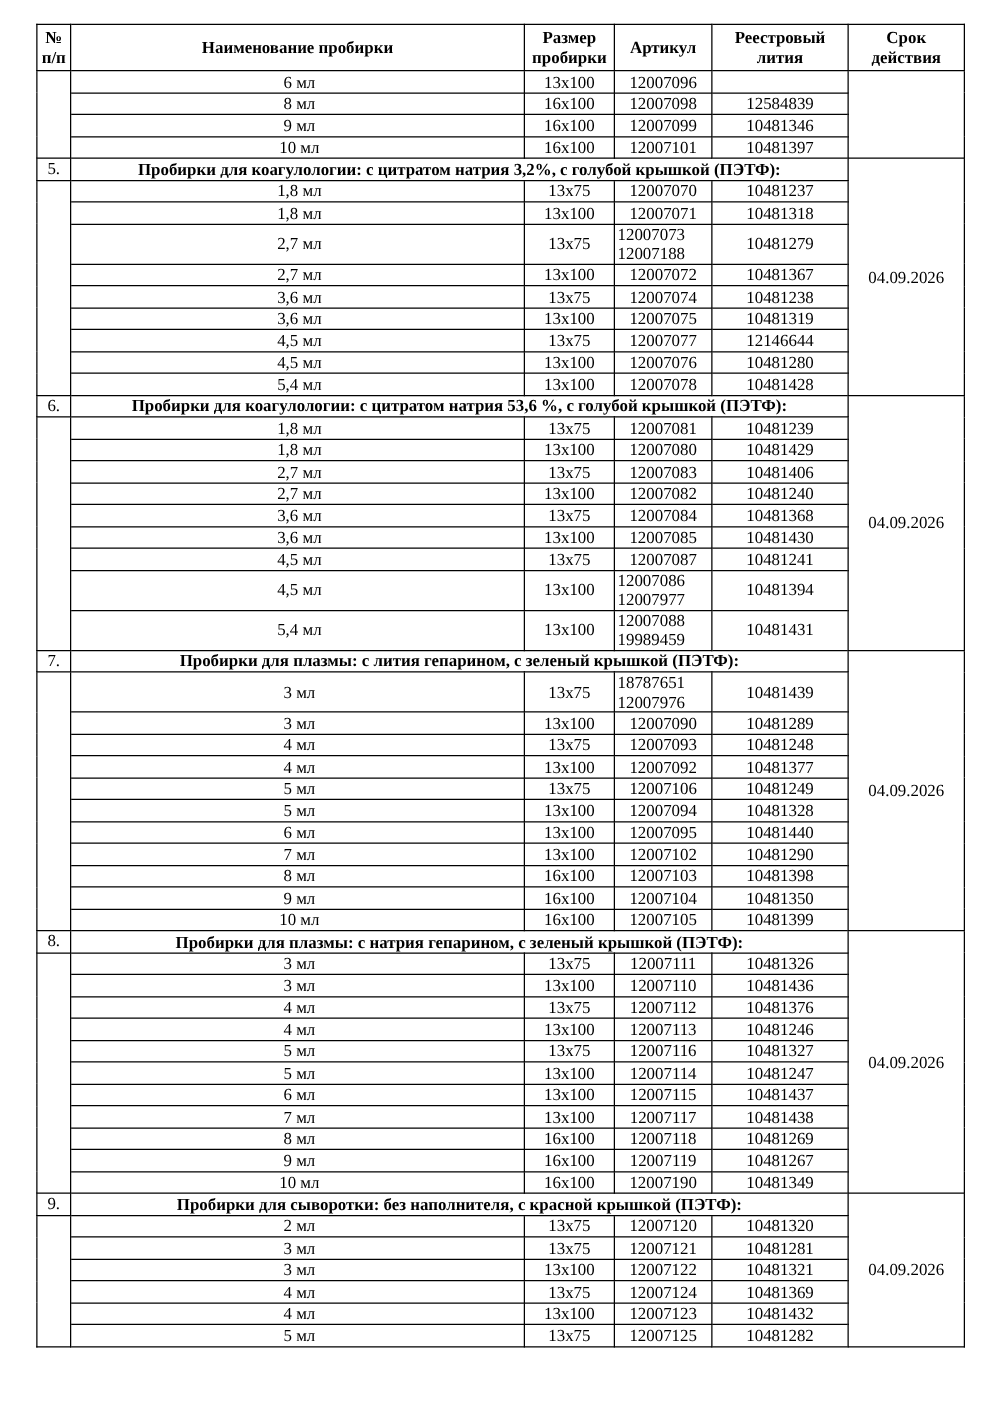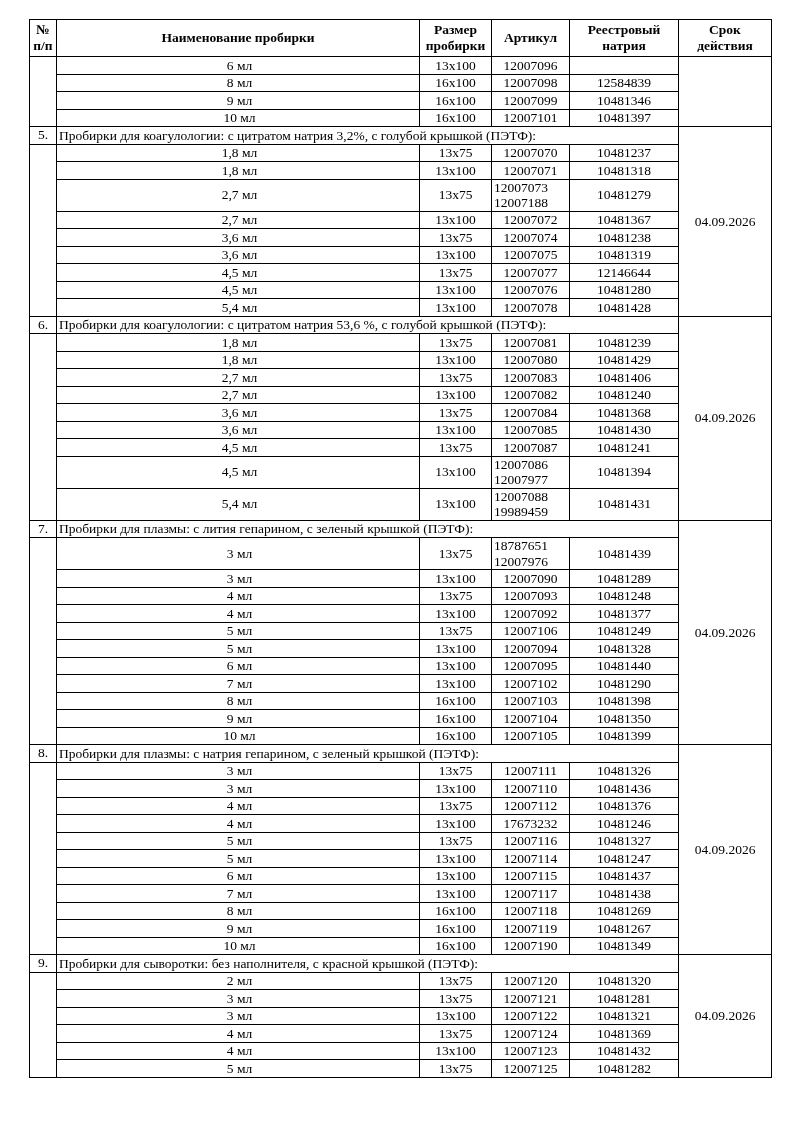--- a/index.html
+++ b/index.html
@@ -52,21 +52,22 @@
     text-align: center;
   }
   td.num-cell {
     text-align: center;
     vertical-align: top;
   }
   td.num-spacer-cell {
     vertical-align: top;
   }
   td.title-cell {
-    font-weight: normal;
+    text-align: center;
+    font-weight: bold;
     white-space: nowrap;
   }
   td.validity-cell {
     text-align: center;
     vertical-align: middle;
     margin-left: 38px;
   }
   .article-line {
     text-align: left;
     line-height: 15.5px;
@@ -86,21 +87,21 @@
   </colgroup>
   <thead>
     <tr>
       <th>№
 п/п</th>
       <th>Наименование пробирки</th>
       <th>Размер
 пробирки</th>
       <th>Артикул</th>
       <th>Реестровый
-натрия</th>
+лития</th>
       <th>Срок
 действия</th>
     </tr>
   </thead>
   <tbody>
       <tr class="data-row">
         <td class="num-spacer-cell" rowspan="4"></td>
         <td class="volume-cell">6 мл</td>
         <td class="size-cell">13x100</td>
         <td class="article-cell">12007096</td>
@@ -349,21 +350,21 @@
       </tr>
       <tr class="data-row">
         <td class="volume-cell">4 мл</td>
         <td class="size-cell">13x75</td>
         <td class="article-cell">12007112</td>
         <td class="registry-cell">10481376</td>
       </tr>
       <tr class="data-row">
         <td class="volume-cell">4 мл</td>
         <td class="size-cell">13x100</td>
-        <td class="article-cell">17673232</td>
+        <td class="article-cell">12007113</td>
         <td class="registry-cell">10481246</td>
       </tr>
       <tr class="data-row">
         <td class="volume-cell">5 мл</td>
         <td class="size-cell">13x75</td>
         <td class="article-cell">12007116</td>
         <td class="registry-cell">10481327</td>
       </tr>
       <tr class="data-row">
         <td class="volume-cell">5 мл</td>

